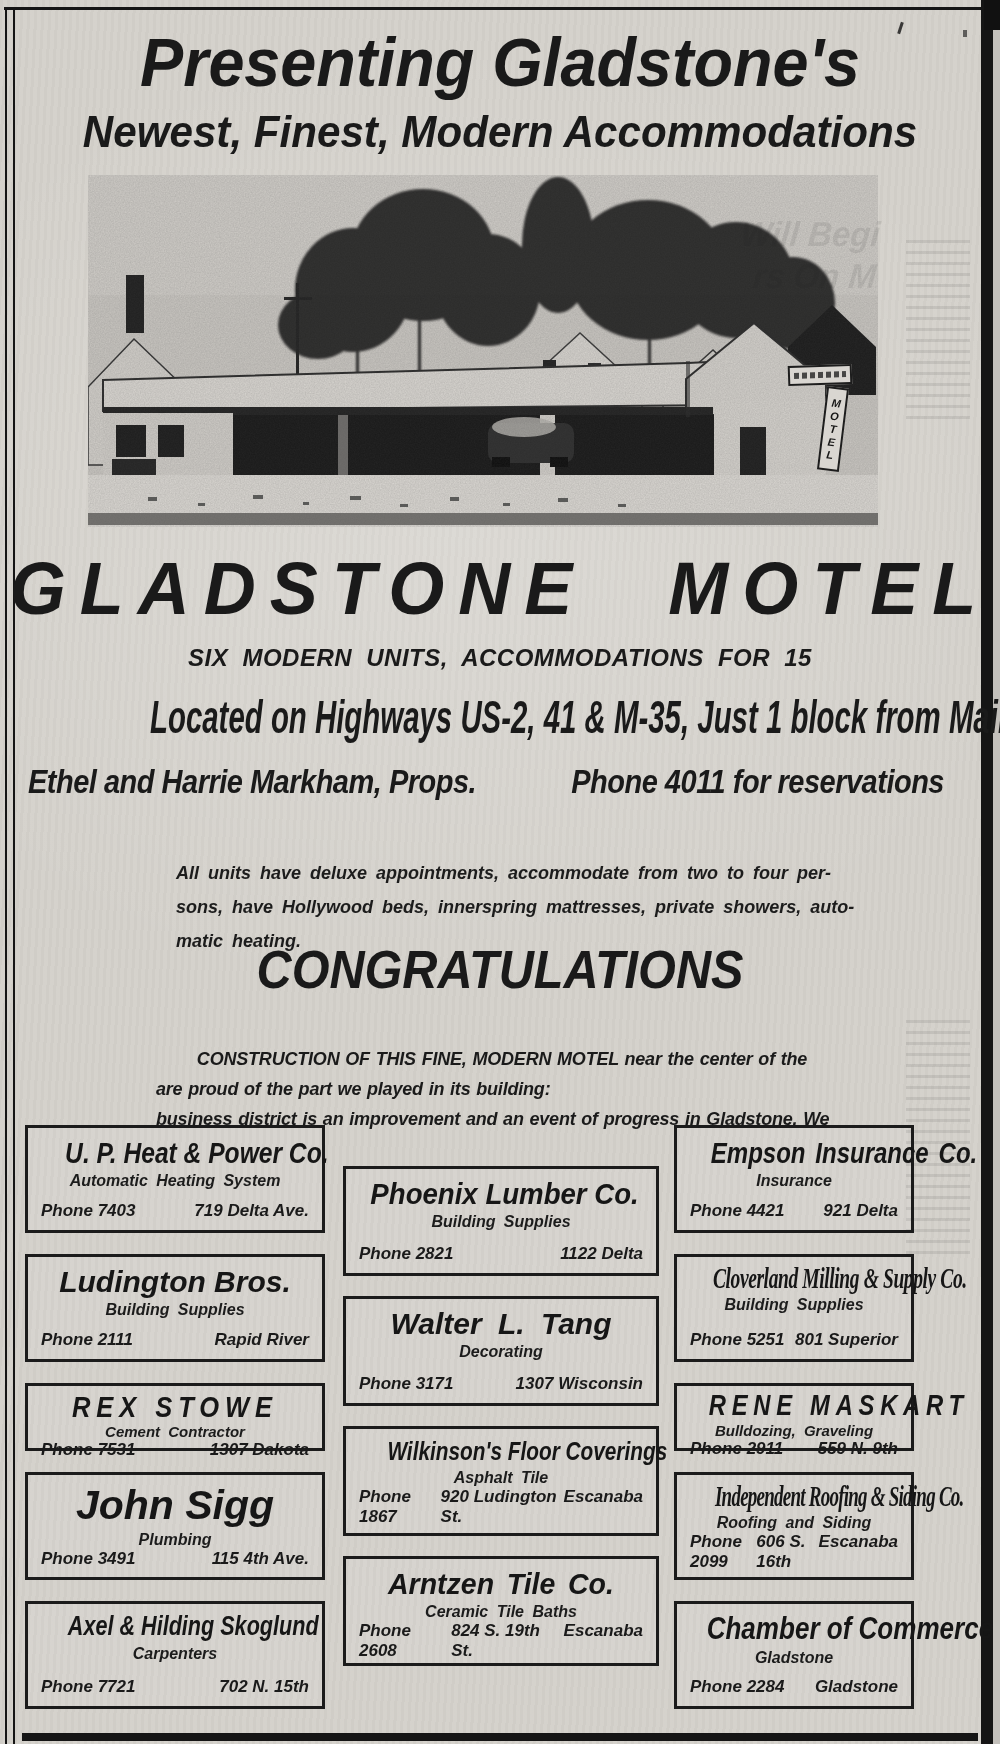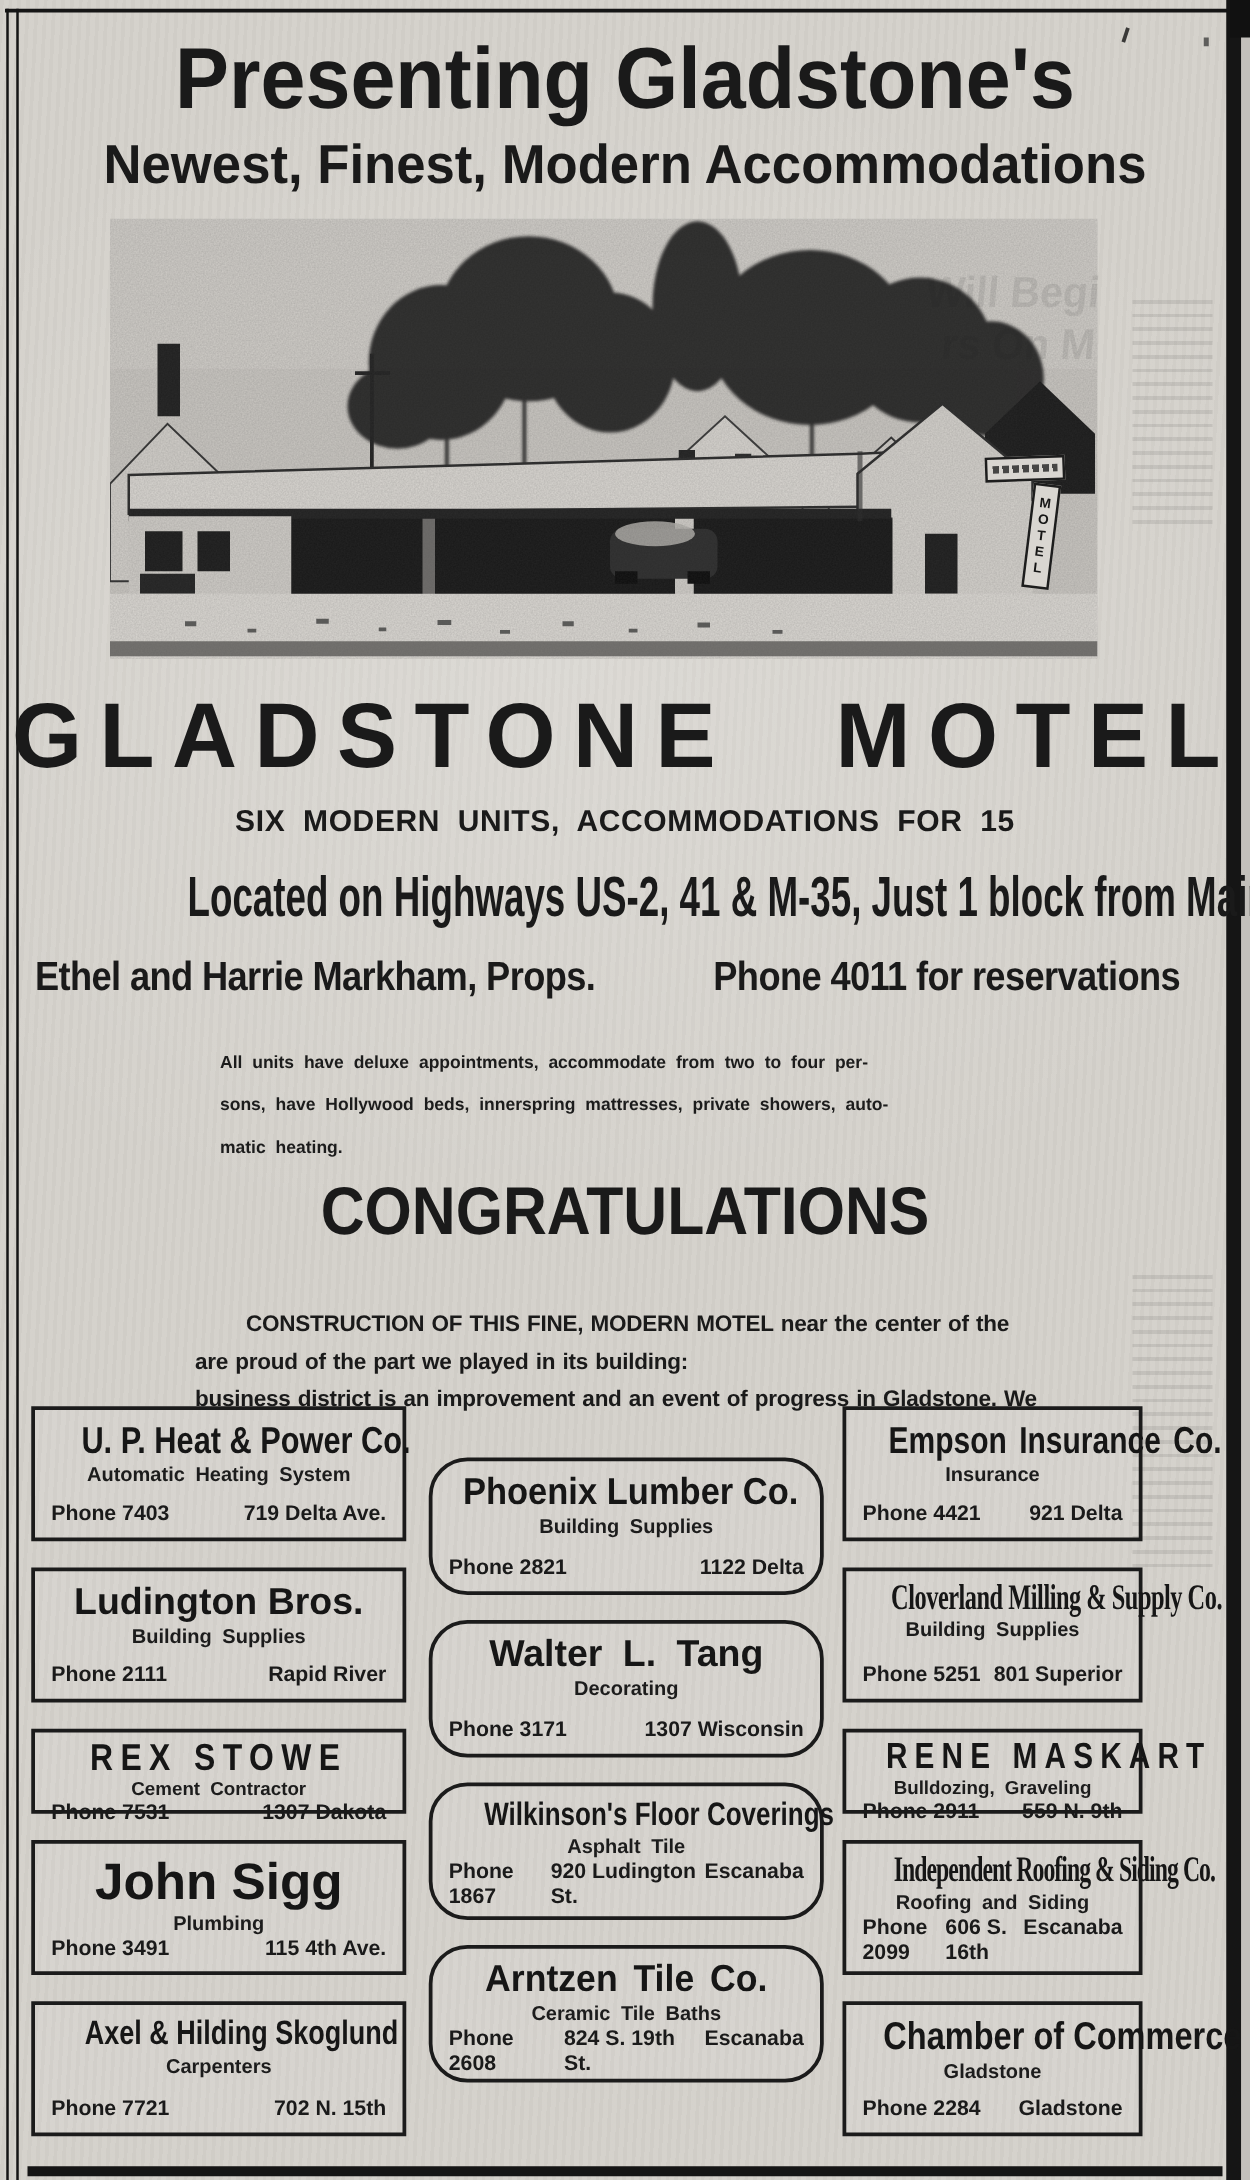--- a/index.html
+++ b/index.html
@@ -5,20 +5,21 @@
   * { margin:0; padding:0; box-sizing:border-box; }
   html,body { width:1000px; }
   body { font-family:"Liberation Sans", sans-serif; background:#b9b6b1; }
   .page {
     position:relative; width:1000px; height:1744px; overflow:hidden;
     background:
       radial-gradient(ellipse 900px 700px at 45% 30%, rgba(255,255,255,0.18), rgba(0,0,0,0) 70%),
       repeating-linear-gradient(93deg, rgba(0,0,0,0.018) 0 3px, rgba(255,255,255,0.02) 3px 7px),
       #d4d1cb;
     color:#1a1a1a;
+    font-style:italic;
   }
   
   .rule { position:absolute; background:#151515; }
   .rule-top { left:4px; top:7px; width:986px; height:3px; }
   .rule-left-outer { left:5px; top:7px; width:2px; height:1737px; }
   .rule-left-inner { left:13px; top:7px; width:2px; height:1737px; }
   .rule-right { left:981px; top:0; width:12px; height:1744px; }
   .rule-bottom { left:22px; top:1733px; width:956px; height:8px; }
   .right-gutter {
     position:absolute; left:993px; top:0; width:7px; height:1744px;
@@ -90,22 +91,22 @@
   }
   .props-row {
     position:absolute; left:28px; top:764px; width:916px;
     display:flex; justify-content:space-between;
     font-size:29px; font-weight:bold; letter-spacing:-0.5px; white-space:nowrap;
     transform:scaleY(1.12); transform-origin:top center;
   }
 
   
   .desc {
-    position:absolute; left:176px; top:832px; width:680px;
-    font-size:14px; font-weight:bold; line-height:34px; word-spacing:4px;
+    position:absolute; left:176px; top:856px; width:680px;
+    font-size:18px; font-weight:bold; line-height:34px; word-spacing:4px;
     color:#1c1c1c;
   }
 
   
   .congrats-title {
     position:absolute; left:0; top:938px; width:1000px; text-align:center;
     font-size:54px; font-weight:bold; white-space:nowrap;
     transform:scale(0.9,1.0);
   }
   .congrats-text {
@@ -119,21 +120,21 @@
   .col { position:absolute; }
   .col-left  { left:25px;  top:1125px; width:300px; }
   .col-mid   { left:343px; top:1166px; width:316px; }
   .col-right { left:674px; top:1125px; width:240px; }
 
   .sbox {
     border:3px solid #1b1b1b; height:108px; margin-bottom:21px;
     display:flex; flex-direction:column; padding:8px 13px 9px 13px;
     background:rgba(255,255,255,0.06);
   }
-  .col-mid .sbox { height:110px; margin-bottom:20px;border-radius:31px; }
+  .col-mid .sbox { height:110px; margin-bottom:20px; }
   .sbox.short { height:68px; padding:4px 13px 6px 13px; }
   .sbox:last-child { margin-bottom:10px; }
 
   .sname {
     text-align:center; font-weight:bold; white-space:nowrap;
     transform-origin:center; line-height:1.1; color:#161616;
   }
   .stag  {
     text-align:center; font-weight:bold; font-size:16px; margin-top:3px;
     word-spacing:4px; color:#1c1c1c;

